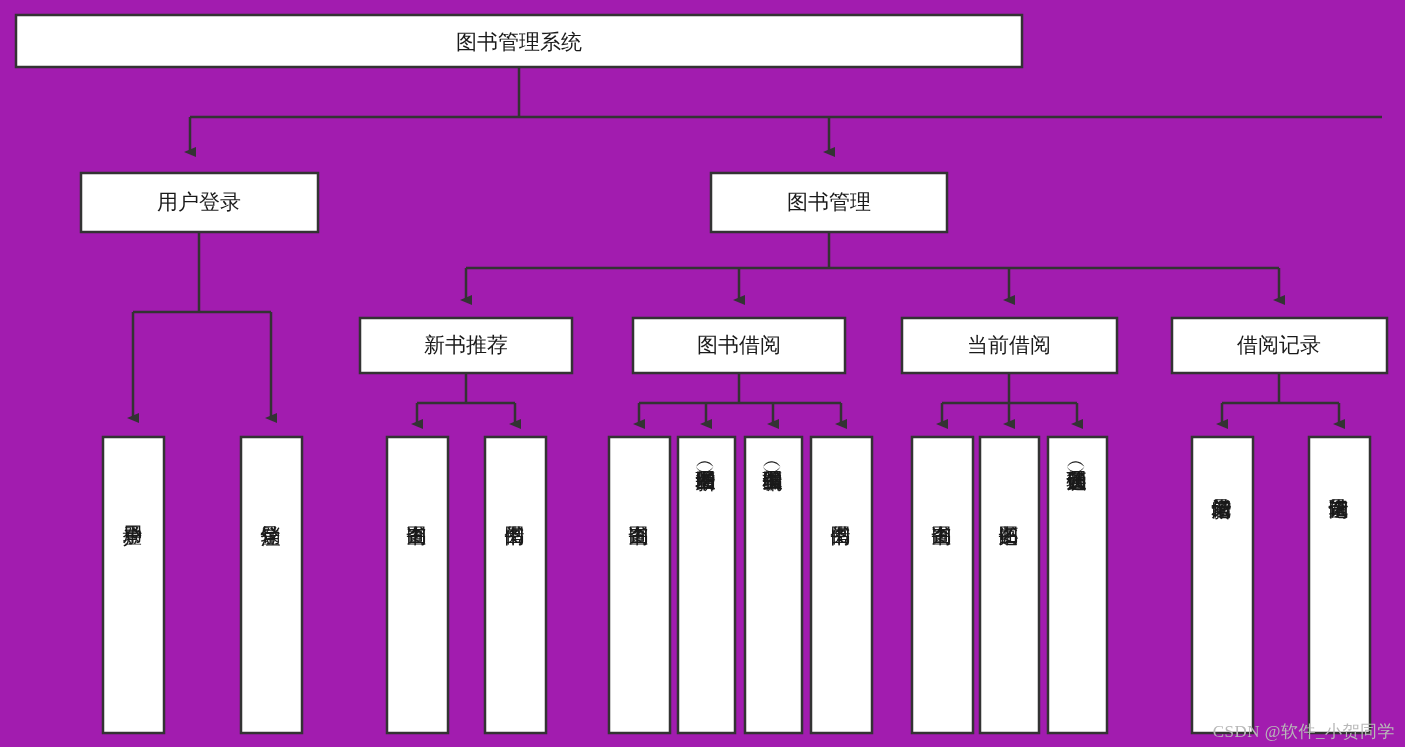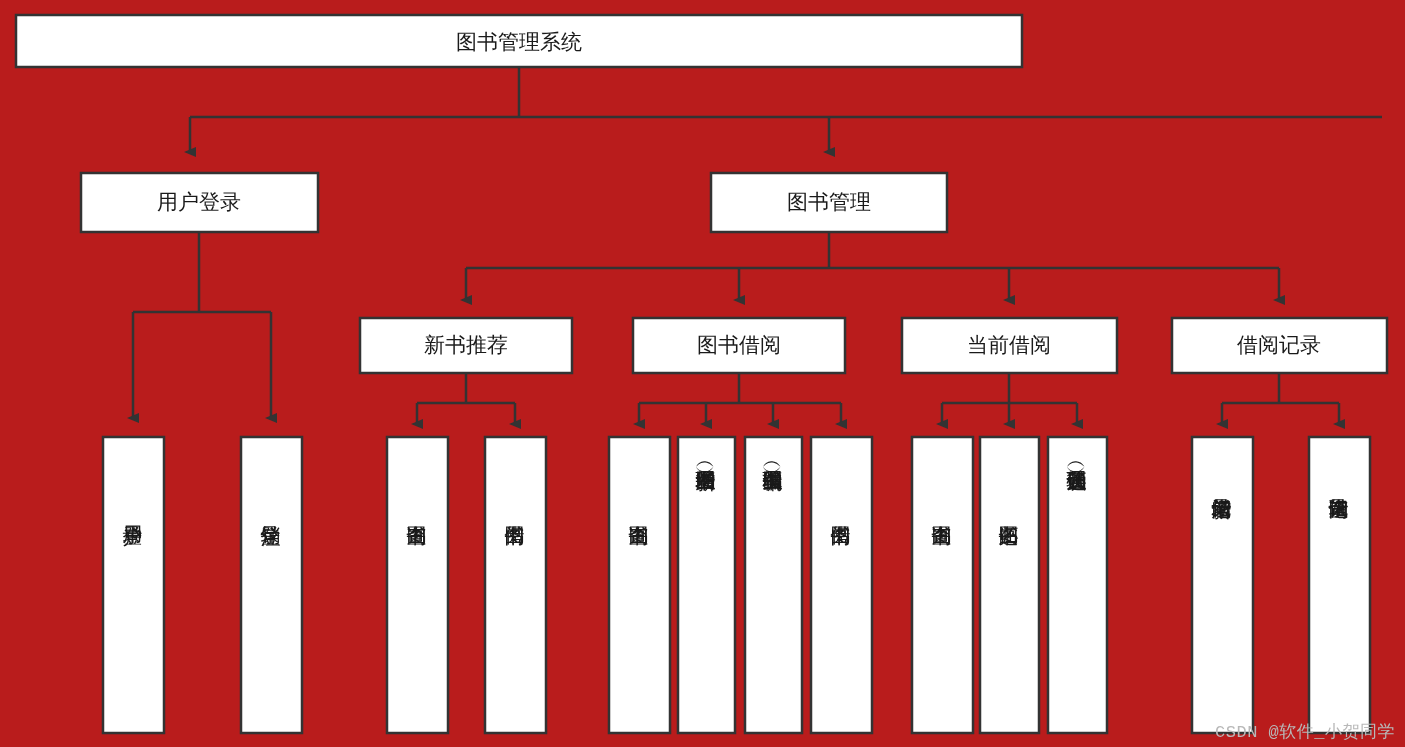--- a/index.html
+++ b/index.html
@@ -7,21 +7,21 @@
     padding: 0;
     background: #ffffff;
   }
   body {
     font-family: "Liberation Sans", "DejaVu Sans", sans-serif;
   }
   #diagram-root {
     position: relative;
     width: 1405px;
     height: 747px;
-    background: #b91c1c;
+    background: #a21caf;
     overflow: hidden;
   }
   svg#tree-svg {
     position: absolute;
     left: 0;
     top: 0;
     width: 1405px;
     height: 747px;
     display: block;
   }
@@ -49,21 +49,21 @@
   .node-label-vertical {
     fill: #1a1a1a;
     font-family: "Liberation Sans", "DejaVu Sans", sans-serif;
     font-size: 20px;
     text-anchor: middle;
   }
   .watermark-text {
     position: absolute;
     right: 10px;
     bottom: 4px;
-    font-family: Liberation Mono, monospace;
+    font-family: Liberation Serif, serif;
     font-size: 17px;
     color: #b8b8b8;
     white-space: nowrap;
     letter-spacing: 0.5px;
     pointer-events: none;
   }
 </style>
 </head>
 <body>
 

